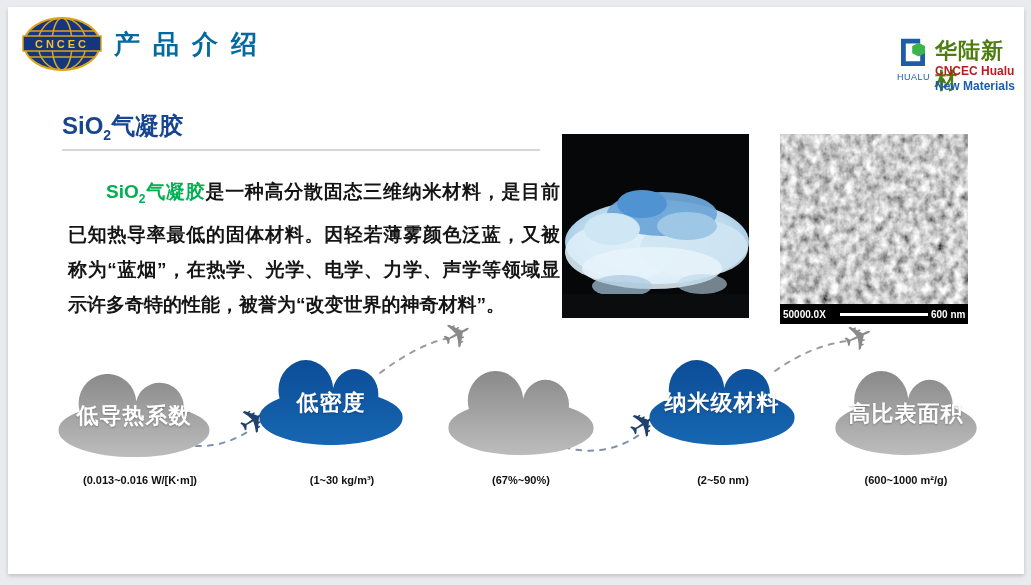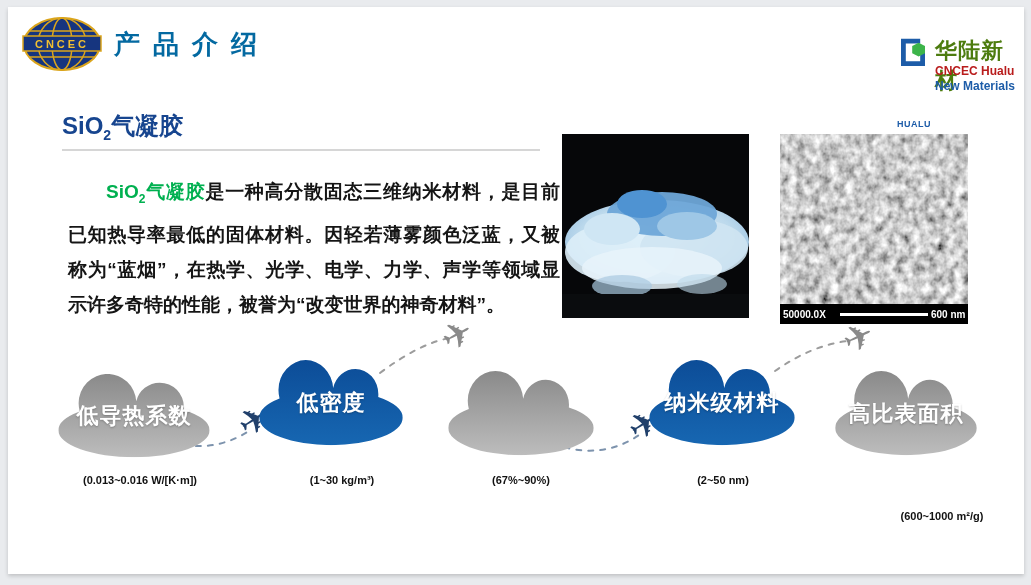--- a/index.html
+++ b/index.html
@@ -14,21 +14,21 @@
   }
   
   .cncec-logo{position:absolute;left:22px;top:16px;width:80px;height:56px;}
   .page-title{
     position:absolute;left:114px;top:27px;
     font-size:26px;font-weight:700;color:#0369a1;letter-spacing:13px;
   }
   .brand{position:absolute;left:897px;top:36px;width:128px;}
   .brand-mark{position:absolute;left:0;top:2px;width:32px;height:32px;}
   .brand-mark-text{position:absolute;left:0;top:36px;width:32px;text-align:center;
-    font-size:9px;font-weight:700;color:#1d5ca8;letter-spacing:.5px;margin-top:47px;}
+    font-size:9px;font-weight:400;color:#1d5ca8;letter-spacing:.5px;}
   .brand-name-cn{position:absolute;left:38px;top:0;font-size:22px;font-weight:700;color:#4d7c0f;letter-spacing:1px;}
   .brand-en1{position:absolute;left:38px;top:28px;font-size:12px;font-weight:700;color:#b91c1c;}
   .brand-en2{position:absolute;left:38px;top:43px;font-size:12px;font-weight:700;color:#1d5ca8;}
   
   .section-title{
     position:absolute;left:62px;top:110px;
     font-size:24px;font-weight:700;color:#17458f;
   }
   .section-title sub{font-size:14px;}
   .title-underline{
@@ -67,21 +67,21 @@
   .f3{left:647px;top:352px;width:150px;height:94px;}
   .f4{left:833px;top:363px;width:146px;height:93px;}
   .feature-value{
     position:absolute;top:474px;height:22px;
     font-size:11px;font-weight:700;color:#111;text-align:center;
   }
   .v0{left:40px;width:200px;}
   .v1{left:262px;width:160px;}
   .v2{left:441px;width:160px;}
   .v3{left:643px;width:160px;}
-  .v4{left:856px;width:172px;margin-top:36px;}
+  .v4{left:820px;width:172px;}
   .defs-holder{position:absolute;width:0;height:0;overflow:hidden;}
 </style>
 </head>
 <body>
 
 <svg class="defs-holder" aria-hidden="true">
   <defs>
     <clipPath id="cloud-clip">
       <ellipse cx="100" cy="81" rx="97" ry="34"></ellipse>
       <circle cx="66" cy="47" r="37"></circle>

